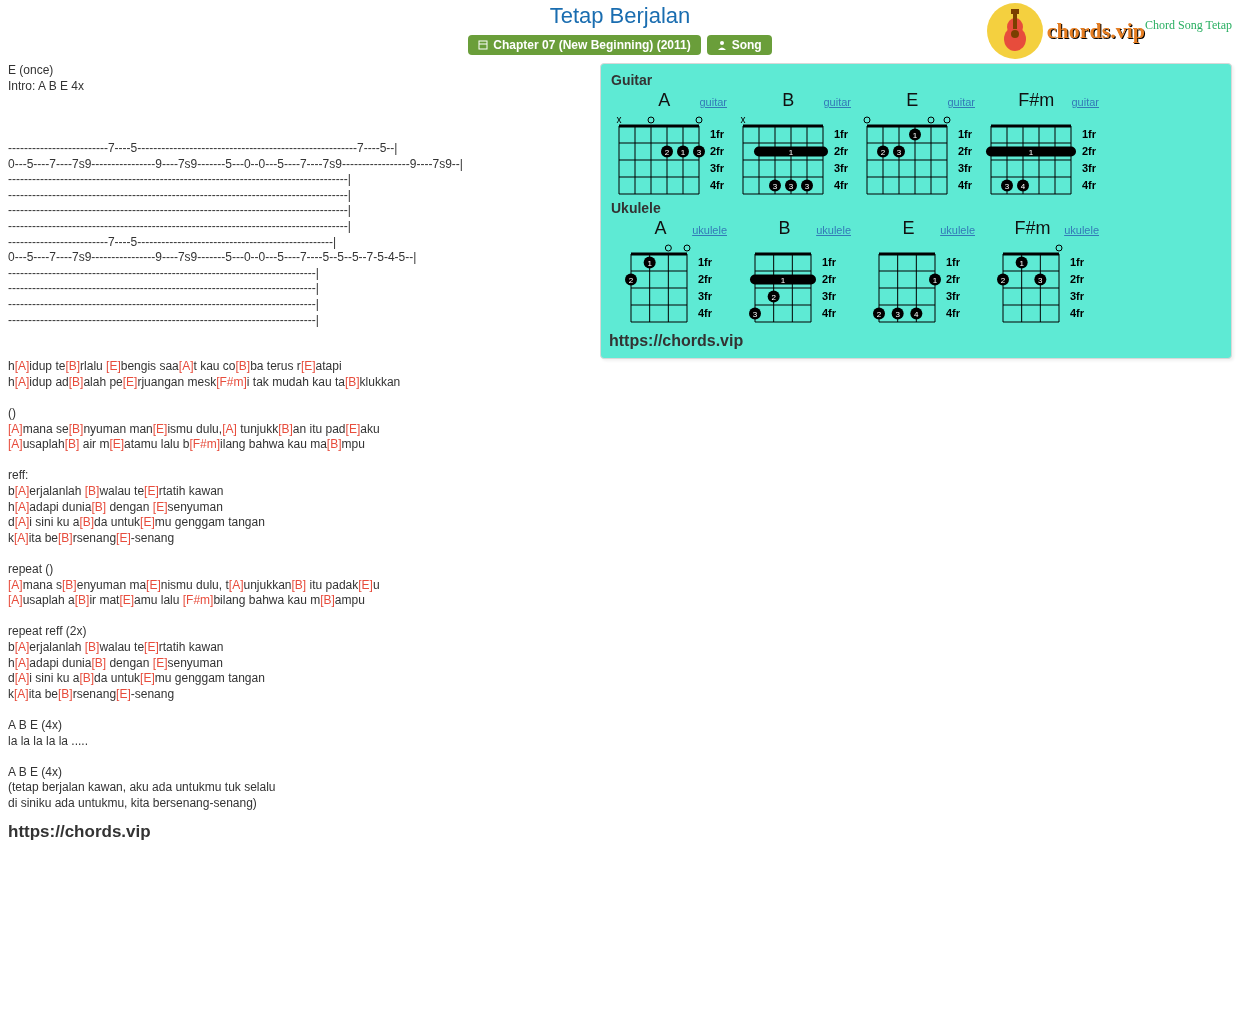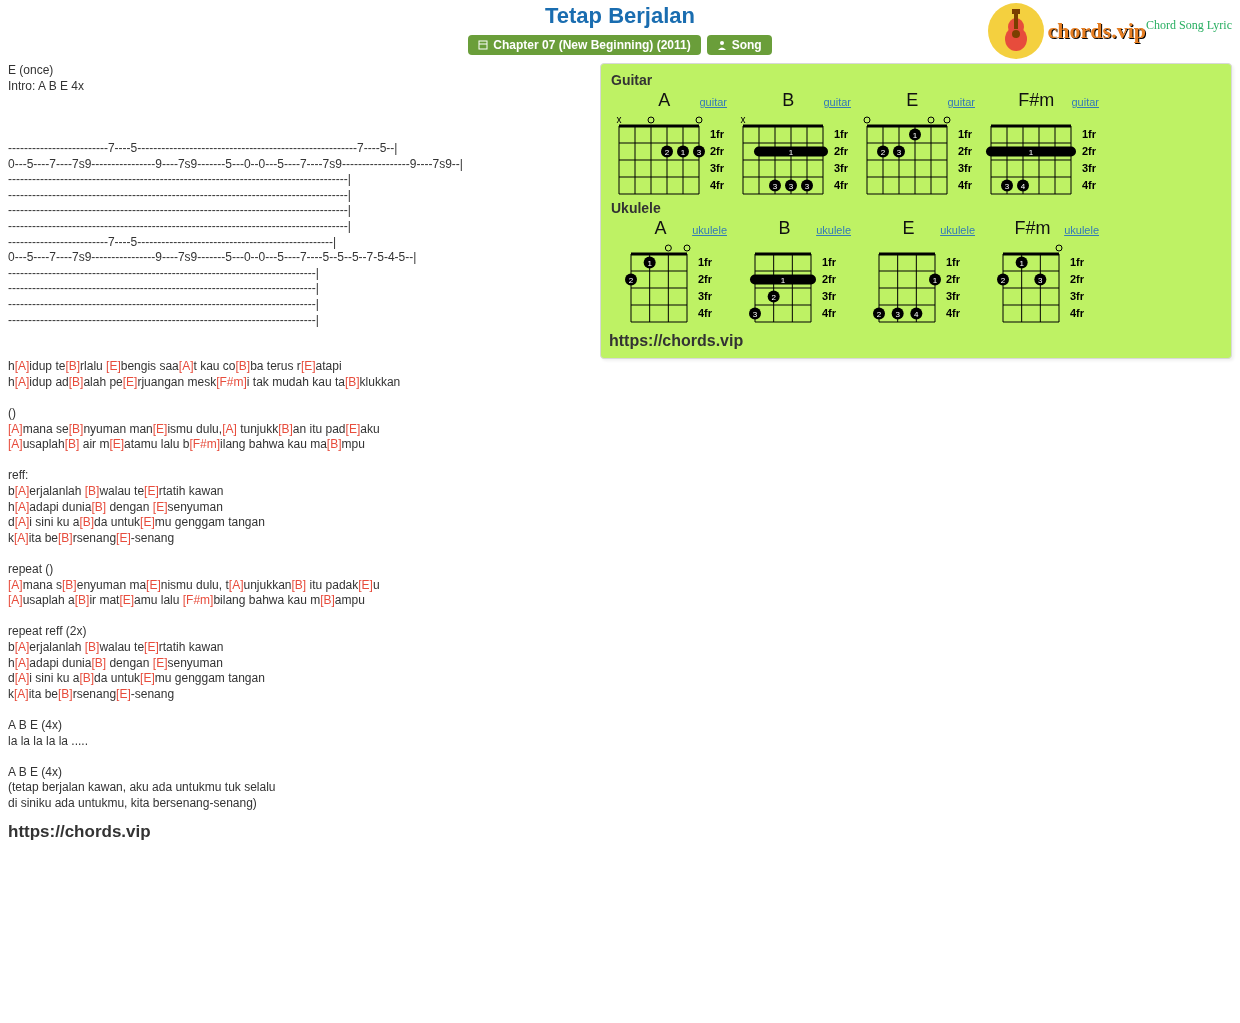--- a/index.html
+++ b/index.html
@@ -19,39 +19,39 @@
   .logo-circle {
     width: 56px; height: 56px; border-radius: 50%;
     background: #f4d03f; display: flex; align-items: center; justify-content: center;
     margin-right: 4px;
   }
   .logo-guitar { width: 30px; height: 44px; }
   .logo-text { display: flex; flex-direction: row; }
   .logo-brand { font-family: 'Comic Sans MS', cursive; font-size: 22px; font-weight: bold; color: #e67e22; text-shadow: 1px 1px 0 #000; }
   .logo-sub { font-family: 'Comic Sans MS', cursive; font-size: 12px; color: #27ae60; }
   .title {
-    font-size: 22px; font-weight: bold; color: #1a6db0; margin: 2px 0 6px 0;
+    font-size: 22px; font-weight: normal; color: #1a6db0; margin: 2px 0 6px 0;
   }
   .badges { display: flex; justify-content: center; gap: 6px; margin-bottom: 8px; text-align: center; }
   .badge {
     background: #6a9e3a; color: #fff; font-size: 12px; font-weight: bold;
     padding: 3px 10px; border-radius: 4px; display: flex; align-items: center; gap: 5px;
   }
   .badge-icon { width: 10px; height: 10px; display: inline-block; }
   .main { display: flex; gap: 12px; }
   .left { flex: 1; }
   .right { width: 632px; }
   .lyrics {
     white-space: pre-wrap; font-family: Arial, sans-serif; font-size: 12px;
     line-height: 1.3; color: #333;
   }
   .chord { color: #e74c3c; }
   .panel {
     border: 1px solid #d8d8d8; border-radius: 4px; padding: 6px 8px 8px 8px;
-    background: #bef264; box-shadow: 2px 2px 3px rgba(0,0,0,0.06);
+    background: #5eead4; box-shadow: 2px 2px 3px rgba(0,0,0,0.06);
   }
   .panel-label { font-weight: bold; font-size: 14px; margin: 2px 0 2px 2px; }
   .row { display: flex; gap: 6px; }
   .diagram {
     display: flex; align-items: flex-start; gap: 2px;
   }
   .dg-box {
     display: flex; flex-direction: column; align-items: center;
   }
   .dg-head {
@@ -96,21 +96,21 @@
       <svg class="logo-guitar" viewBox="0 0 30 44">
         <ellipse cx="15" cy="30" rx="11" ry="12" fill="#e74c3c"></ellipse>
         <ellipse cx="15" cy="18" rx="8" ry="9" fill="#e74c3c"></ellipse>
         <circle cx="15" cy="25" r="4" fill="#7b3f00"></circle>
         <rect x="13" y="2" width="4" height="18" fill="#7b3f00"></rect>
         <rect x="11" y="0" width="8" height="5" fill="#7b3f00"></rect>
       </svg>
     </div>
     <div class="logo-text">
       <span class="logo-brand">chords.vip</span>
-      <span class="logo-sub">Chord Song Lyric</span>
+      <span class="logo-sub">Chord Song Tetap</span>
     </div>
   </div>
 </div>
 
 <div class="main">
   <div class="left">
     <div class="lyrics" id="lyrics">E (once)
 Intro: A B E 4x
 
 

